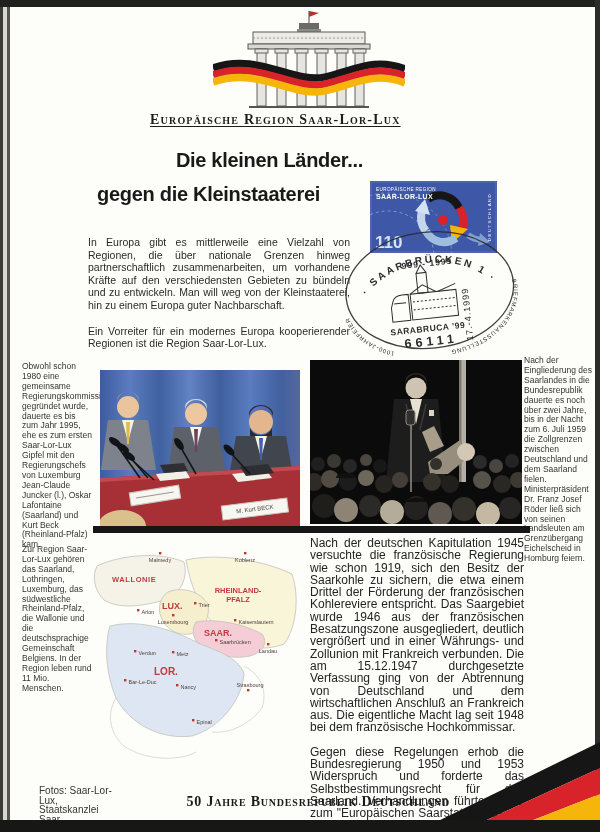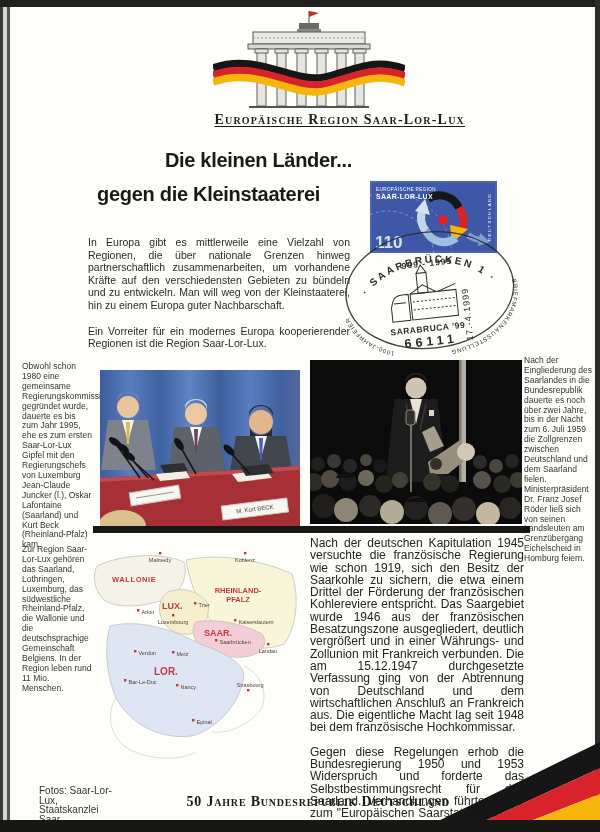--- a/index.html
+++ b/index.html
@@ -6,26 +6,26 @@
   body{width:600px;height:832px;position:relative;background:#e9e7e2;font-family:"Liberation Sans",sans-serif;}
   .page{position:absolute;left:0;top:0;width:600px;height:832px;background:#fdfdfa;overflow:hidden;}
   
   .edge-top{position:absolute;left:0;top:0;width:600px;height:7px;background:#20201e;}
   .edge-bottom{position:absolute;left:0;top:820px;width:600px;height:12px;background:#171715;}
   .edge-right{position:absolute;left:595px;top:0;width:5px;height:832px;background:#2c2c2a;}
   .edge-left1{position:absolute;left:0;top:7px;width:3px;height:813px;background:#3a3a37;}
   .edge-left2{position:absolute;left:3px;top:7px;width:4px;height:813px;background:#d9d6cf;}
   .edge-left3{position:absolute;left:7px;top:7px;width:3px;height:813px;background:#55544f;}
 
-  .org-title{position:absolute;left:150px;top:112px;width:315px;text-align:right;
+  .org-title{position:absolute;left:150px;top:112px;width:315px;text-align:left;
     font-family:"Liberation Serif",serif;font-variant:small-caps;font-weight:bold;
     font-size:14px;letter-spacing:1.2px;color:#1c1c1c;text-decoration:underline;text-underline-offset:2px;}
 
   .headline{position:absolute;font-weight:bold;color:#191919;font-size:20px;letter-spacing:-0.3px;white-space:nowrap;}
-  .hl1{top:149px;right:248px;}
+  .hl1{top:149px;right:237px;}
   .hl2{top:172px;right:307px;}
   .hl3{top:183px;right:280px;}
 
   .intro{position:absolute;left:88px;top:236px;width:262px;font-size:10.5px;line-height:12.6px;
     color:#2a2a2a;text-align:justify;}
   .intro p{margin:0 0 13px 0;}
 
   .sidecap{position:absolute;font-size:8.5px;line-height:9.9px;color:#333;}
   .cap-left1{left:22px;top:362px;width:70px;}
   .cap-left2{left:22px;top:545px;width:70px;}

